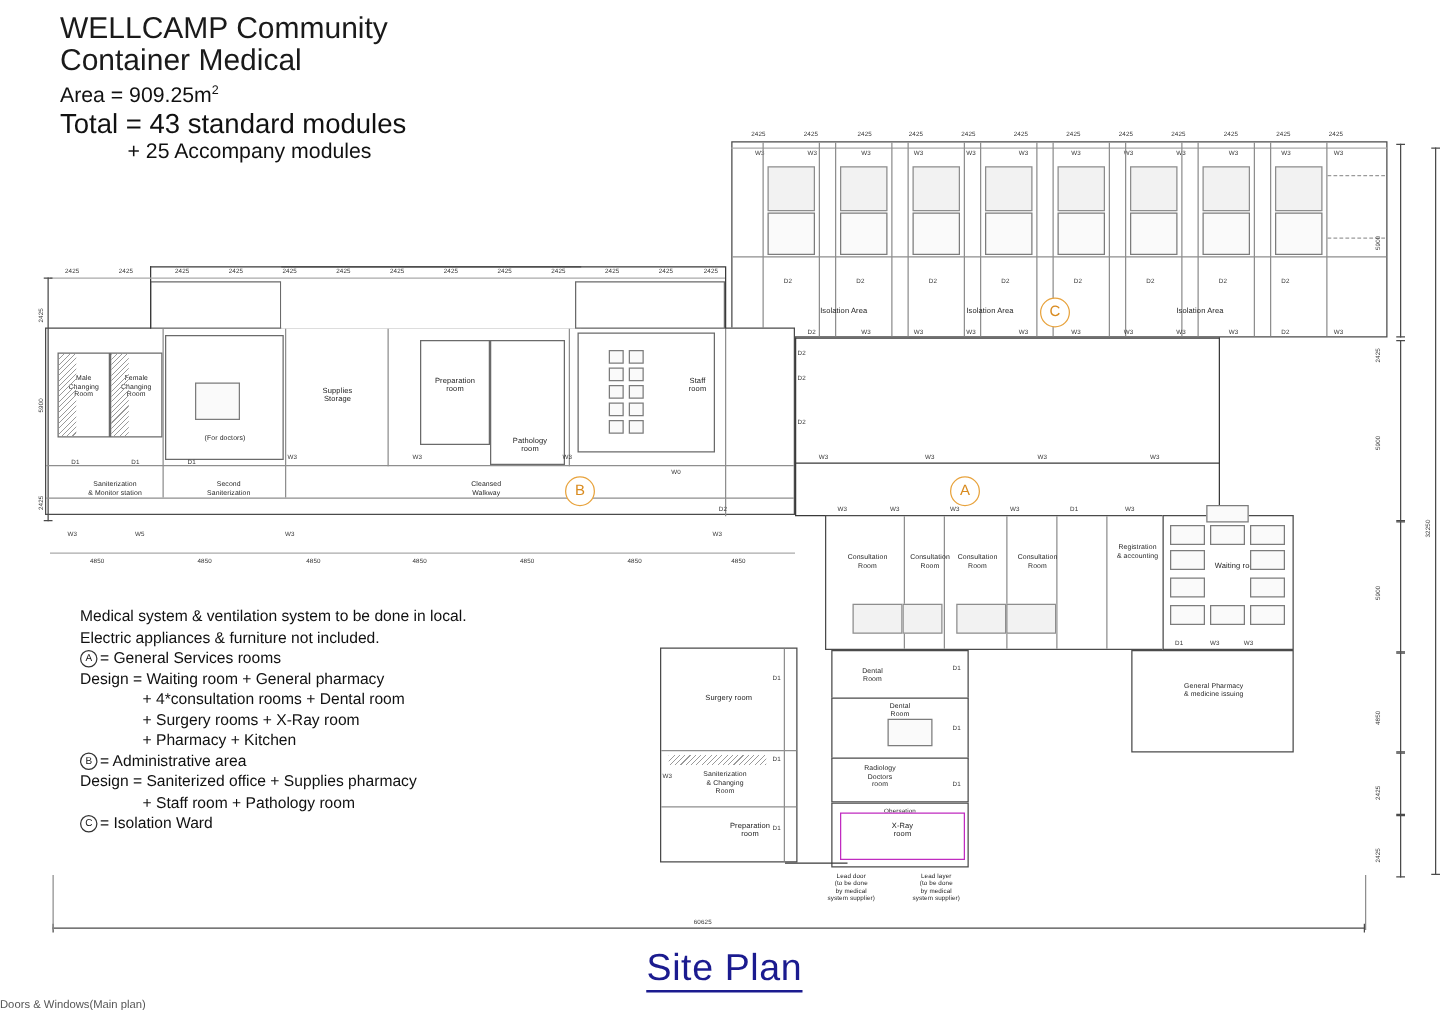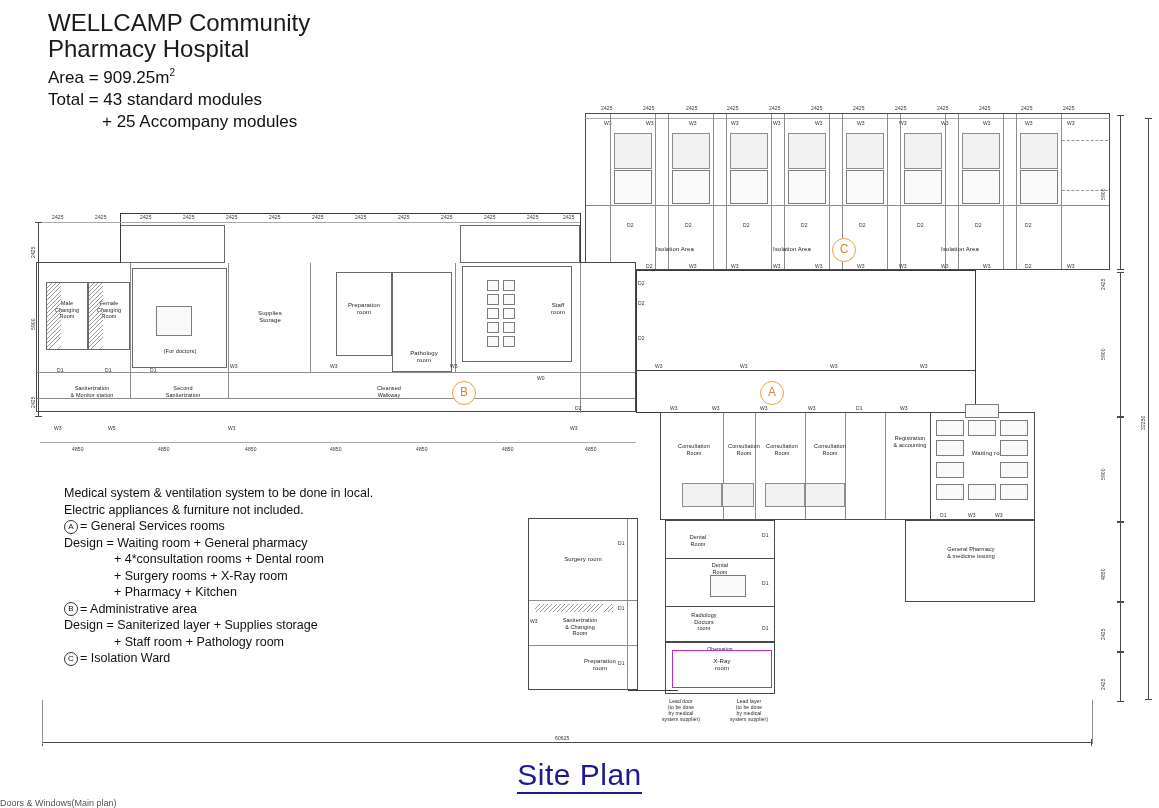--- a/index.html
+++ b/index.html
@@ -9,21 +9,21 @@
     color:#111;overflow:hidden;position:relative;
   }
   .wrap{position:relative;width:1159px;height:808px;}
   .abs{position:absolute;}
 
   
   .title-block{left:48px;top:10px;width:520px;}
   .title-block .t1{font-size:24px;line-height:26px;color:#1a1a1a;}
   .title-block .t2{font-size:17px;line-height:22px;margin-top:3px;}
   .title-block .t3{font-size:17px;line-height:22px;}
-  .title-block .t4{font-size:17px;line-height:22px;}
+  .title-block .t4{font-size:22px;line-height:22px;}
   .title-block .t5{font-size:17px;line-height:22px;margin-left:54px;}
   sup{font-size:10px;vertical-align:super;}
 
   
   .legend{left:64px;top:485px;width:420px;font-size:12.5px;line-height:16.5px;color:#111;}
   .legend .row{white-space:nowrap;}
   .legend .ind{margin-left:50px;}
   .circ-sm{
     display:inline-block;width:12px;height:12px;border:1px solid #333;border-radius:50%;
     font-size:8px;line-height:11px;text-align:center;vertical-align:middle;margin-right:2px;
@@ -82,42 +82,42 @@
   .vdimline:before{top:0;}
   .vdimline:after{bottom:0;}
 </style>
 </head>
 <body>
 
 <div class="wrap">
 
   <div class="abs title-block">
     <div class="t1">WELLCAMP Community</div>
-    <div class="t1">Pharmacy Hospital</div>
+    <div class="t1">Container Medical</div>
     <div class="t3">
       <span>Area = 909.25m</span><sup>2</sup>
     </div>
     <div class="t4">Total = 43 standard modules</div>
     <div class="t5">+ 25 Accompany modules</div>
   </div>
 
   <div class="abs legend">
     <div class="row">Medical system &amp; ventilation system to be done in local.</div>
     <div class="row">Electric appliances &amp; furniture not included.</div>
     <div class="row">
       <span class="circ-sm">A</span><span>= General Services rooms</span>
     </div>
     <div class="row">Design = Waiting room + General pharmacy</div>
     <div class="row ind">+ 4*consultation rooms + Dental room</div>
     <div class="row ind">+ Surgery rooms + X-Ray room</div>
     <div class="row ind">+ Pharmacy + Kitchen</div>
     <div class="row">
       <span class="circ-sm">B</span><span>= Administrative area</span>
     </div>
-    <div class="row">Design = Saniterized layer + Supplies storage</div>
+    <div class="row">Design = Saniterized office + Supplies pharmacy</div>
     <div class="row ind">+ Staff room + Pathology room</div>
     <div class="row">
       <span class="circ-sm">C</span><span>= Isolation Ward</span>
     </div>
   </div>
 
   <div class="room" style="left:585px;top:113px;width:525px;height:157px;"></div>
 
   <div class="dim" style="left:601px;top:105px;">2425</div>
   <div class="dim" style="left:643px;top:105px;">2425</div>

